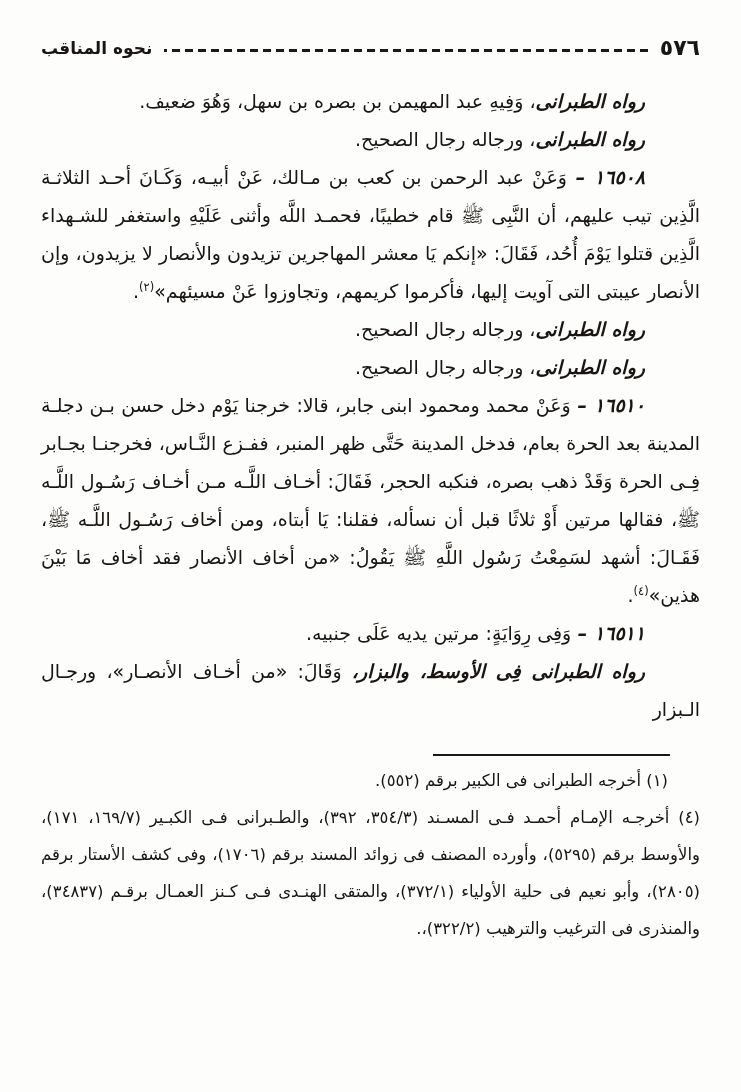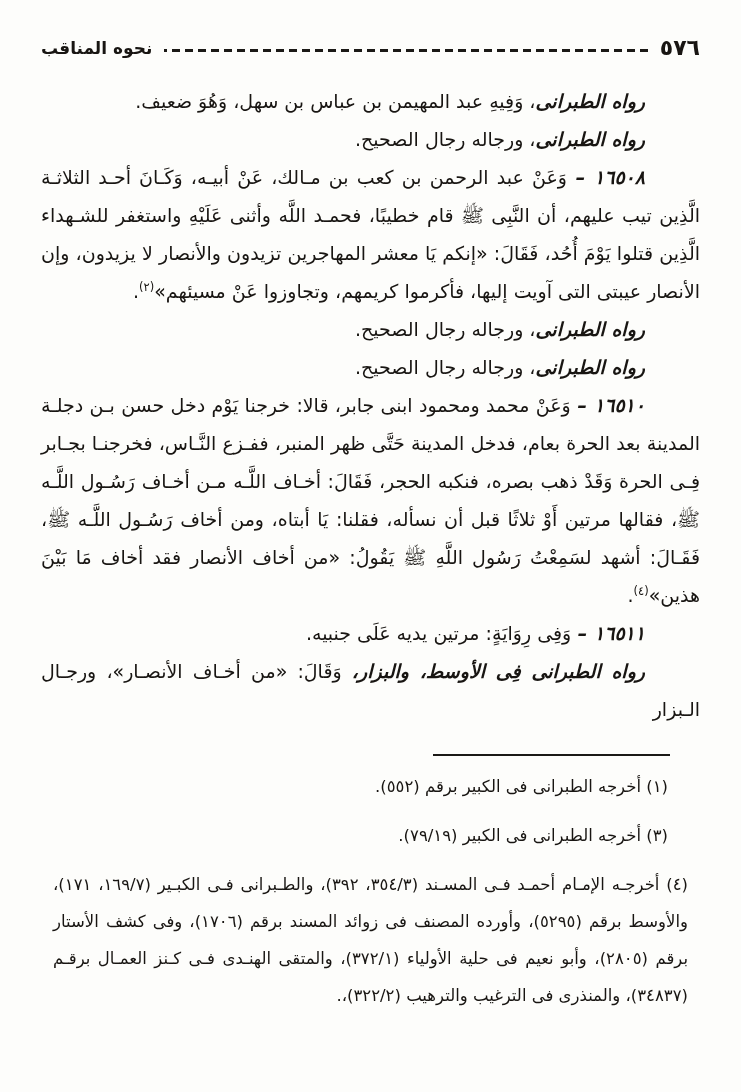--- a/index.html
+++ b/index.html
@@ -43,47 +43,46 @@
   .fn-sep{
     width:237px;
     margin:26px 30px 6px 0;
     border:0;border-top:2px solid #1b1916;
   }
   .footnotes{
     font-size:16.5px;
     line-height:37px;
     text-align:justify;
   }
-  p.fn{margin:12px;}
+  p.fn{margin:0;}
   p.fn.short{margin-right:32px;text-align:right;}
   .fn-marker{white-space:nowrap;}
 </style>
 </head>
 <body>
 
 <div class="page">
 
   <header class="hdr">
     <span class="pagenum">٥٧٦</span>
     <span class="rule"></span>
     <span class="title">نحوه المناقب</span>
   </header>
 
   <main id="body-blocks">
-      <p class="block ind"><span class="b">رواه الطبرانى</span><span>، وَفِيهِ عبد المهيمن بن عباس بن سهل، وَهُوَ ضعيف.</span></p>
+      <p class="block ind"><span class="b">رواه الطبرانى</span><span>، وَفِيهِ عبد المهيمن بن بصره بن سهل، وَهُوَ ضعيف.</span></p>
       <p class="block ind"><span class="b">رواه الطبرانى</span><span>، ورجاله رجال الصحيح.</span></p>
       <p class="block ind"><span class="b">١٦٥٠٨ – </span><span>وَعَنْ عبد الرحمن بن كعب بن مـالك، عَنْ أبيـه، وَكَـانَ أحـد الثلاثـة الَّذِين تيب عليهم، أن النَّبِى ﷺ قام خطيبًا، فحمـد اللَّه وأثنى عَلَيْهِ واستغفر للشـهداء الَّذِين قتلوا يَوْمَ أُحُد، فَقَالَ: «إنكم يَا معشر المهاجرين تزيدون والأنصار لا يزيدون، وإن الأنصار عيبتى التى آويت إليها، فأكرموا كريمهم، وتجاوزوا عَنْ مسيئهم»</span><sup class="fnref">(٢)</sup><span>.</span></p>
       <p class="block ind"><span class="b">رواه الطبرانى</span><span>، ورجاله رجال الصحيح.</span></p>
       <p class="block ind"><span class="b">رواه الطبرانى</span><span>، ورجاله رجال الصحيح.</span></p>
       <p class="block ind"><span class="b">١٦٥١٠ – </span><span>وَعَنْ محمد ومحمود ابنى جابر، قالا: خرجنا يَوْم دخل حسن بـن دجلـة المدينة بعد الحرة بعام، فدخل المدينة حَتَّى ظهر المنبر، ففـزع النَّـاس، فخرجنـا بجـابر فِـى الحرة وَقَدْ ذهب بصره، فنكبه الحجر، فَقَالَ: أخـاف اللَّـه مـن أخـاف رَسُـول اللَّـه ﷺ، فقالها مرتين أَوْ ثلاثًا قبل أن نسأله، فقلنا: يَا أبتاه، ومن أخاف رَسُـول اللَّـه ﷺ، فَقَـالَ: أشهد لسَمِعْتُ رَسُول اللَّهِ ﷺ يَقُولُ: «من أخاف الأنصار فقد أخاف مَا بَيْنَ هذين»</span><sup class="fnref">(٤)</sup><span>.</span></p>
       <p class="block ind"><span class="b">١٦٥١١ – </span><span>وَفِى رِوَايَةٍ: مرتين يديه عَلَى جنبيه.</span></p>
       <p class="block ind"><span class="b">رواه الطبرانى فِى الأوسط، والبزار،</span><span> وَقَالَ: «من أخـاف الأنصـار»، ورجـال الـبزار</span></p>
     </main>
 
   <hr class="fn-sep">
 
   <section id="footnotes" class="footnotes">
       <p class="fn short"><span class="fn-marker">(١)</span> <span>أخرجه الطبرانى فى الكبير برقم (٥٥٢).</span></p>
-      <p class="fn short"><span class="fn-marker">(٣)</span> <span>أخرجه الطبرانى فى الكبير (٧٩/١٩).</span></p>
       <p class="fn"><span class="fn-marker">(٤)</span> <span>أخرجـه الإمـام أحمـد فـى المسـند (٣٥٤/٣، ٣٩٢)، والطـبرانى فـى الكبـير (١٦٩/٧، ١٧١)، والأوسط برقم (٥٢٩٥)، وأورده المصنف فى زوائد المسند برقم (١٧٠٦)، وفى كشف الأستار برقم (٢٨٠٥)، وأبو نعيم فى حلية الأولياء (٣٧٢/١)، والمتقى الهنـدى فـى كـنز العمـال برقـم (٣٤٨٣٧)، والمنذرى فى الترغيب والترهيب (٣٢٢/٢)،.</span></p>
     </section>
 
 </div>
 
 </body></html>

